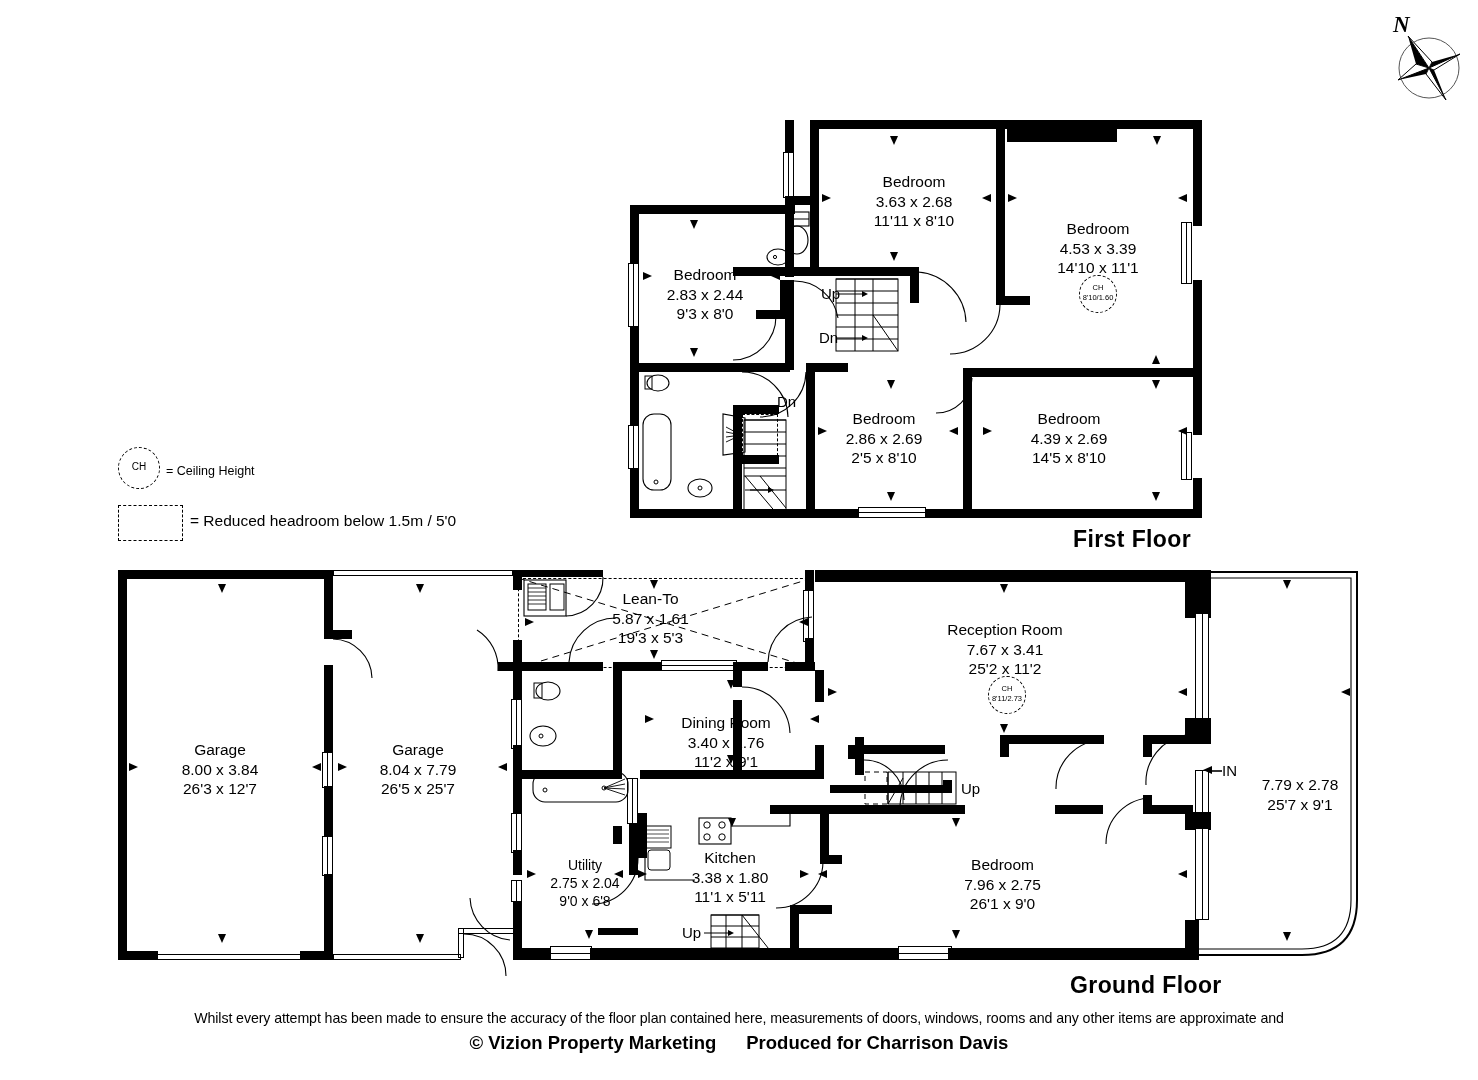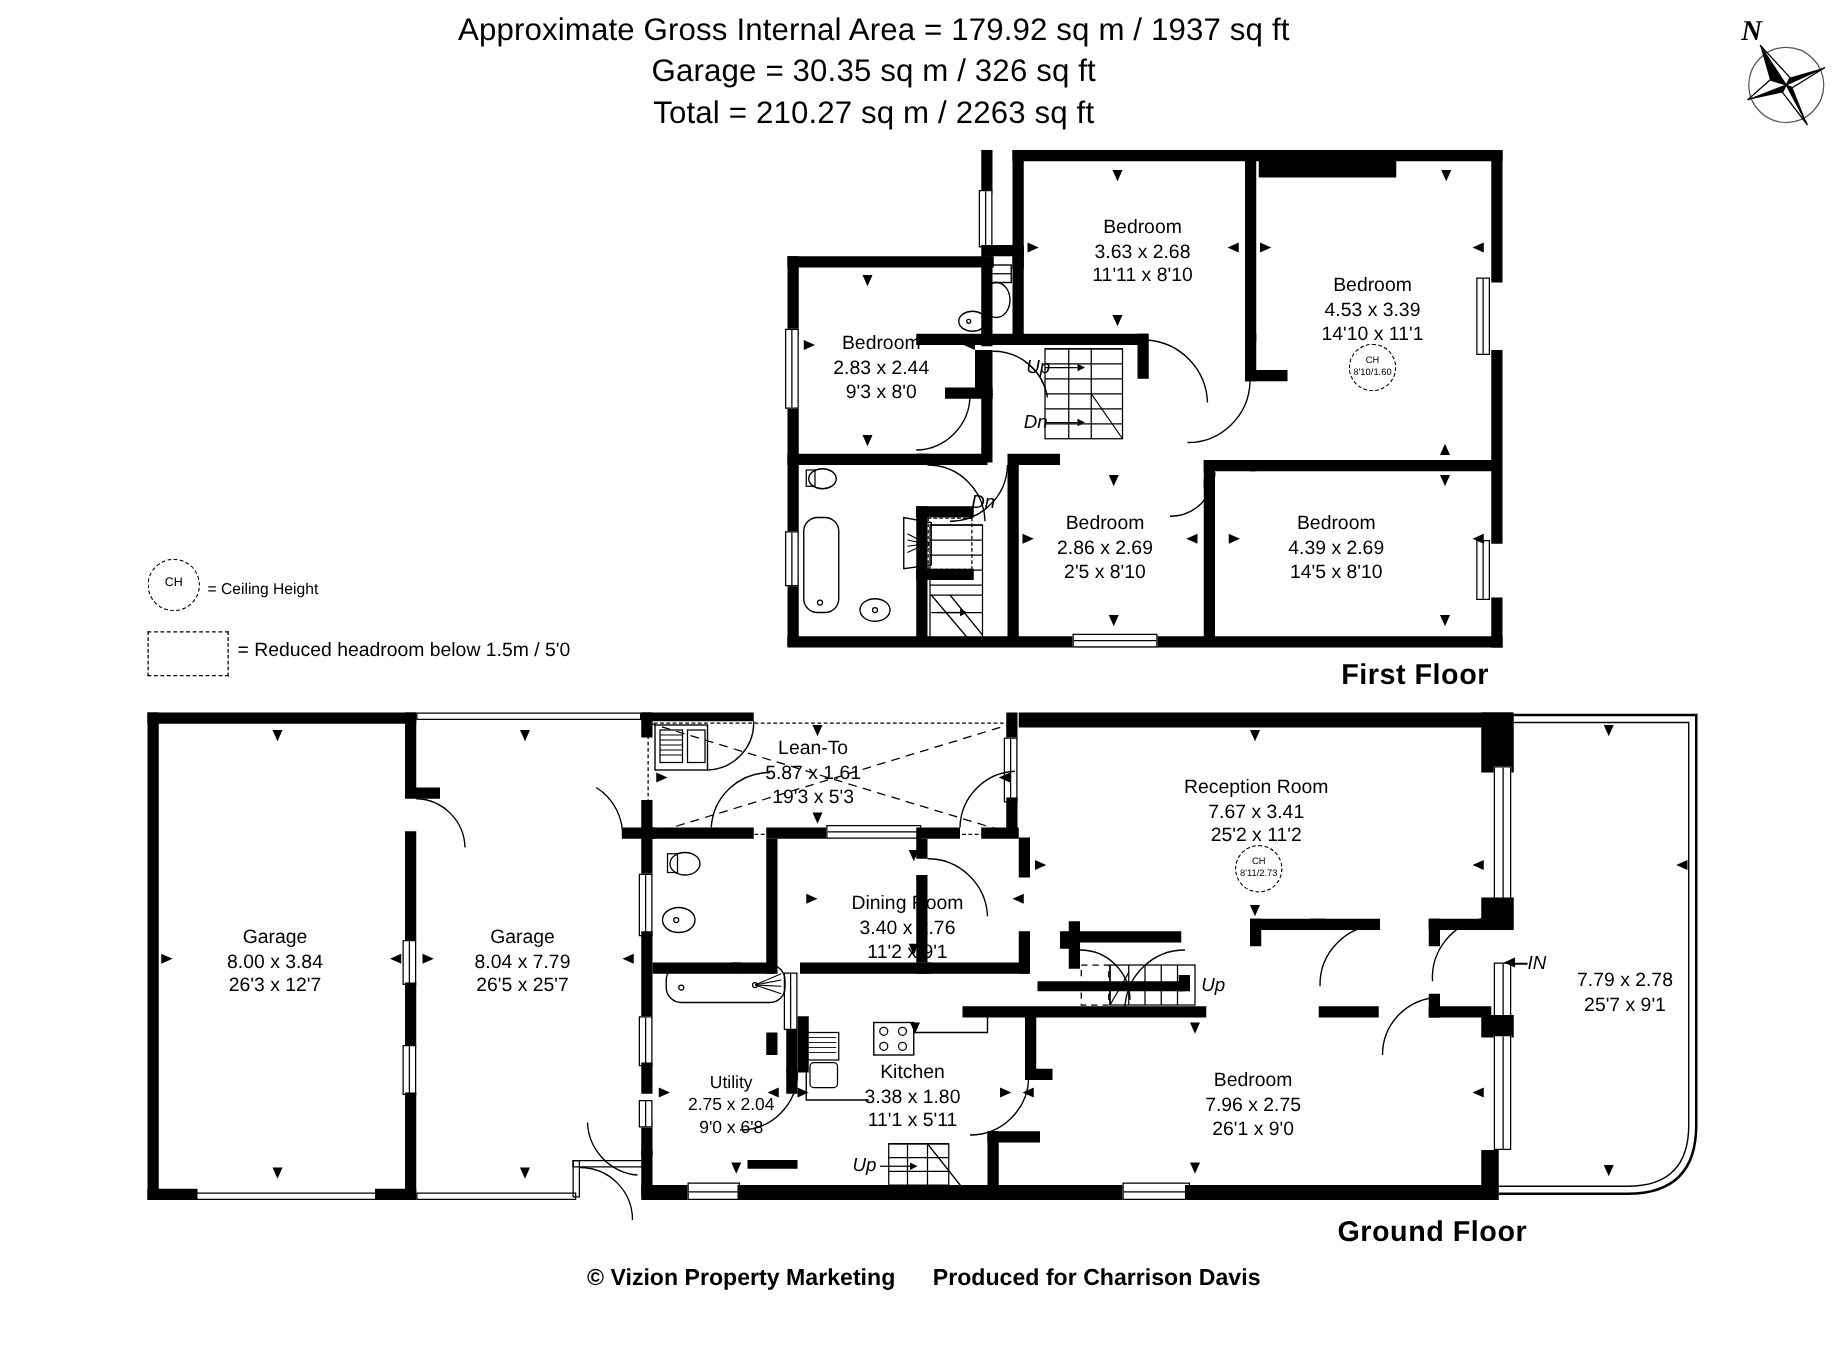--- a/index.html
+++ b/index.html
@@ -164,21 +164,20 @@
     position: absolute;
     left: 0; right: 0;
     top: 17px;
     text-align: center;
     font-size: 7.5px;
   }
 
   .dirtext {
     position: absolute;
     font-size: 15px;
-    font-style: italic;
   }
 
   .arrow {
     position: absolute;
     width: 0; height: 0;
   }
   .arrow.down {
     border-left: 4.5px solid transparent;
     border-right: 4.5px solid transparent;
     border-top: 9px solid #000;
@@ -231,25 +230,20 @@
     font-size: 18.5px;
     font-weight: bold;
   }
   .footer .credits .sp { display: inline-block; width: 30px; }
 </style>
 </head>
 <body>
 
 <div id="page">
 
-  <div class="header">
-    <div class="line l1">Approximate Gross Internal Area = 179.92 sq m / 1937 sq ft</div>
-    <div class="line l2">Garage = 30.35 sq m / 326 sq ft</div>
-    <div class="line l3">Total = 210.27 sq m / 2263 sq ft</div>
-  </div>
 
   <div class="compass">
     <div class="nlabel">N</div>
     <svg width="96" height="96" viewBox="0 0 96 96">
       <circle cx="51" cy="56" r="30" fill="none" stroke="#555" stroke-width="1"></circle>
       <polygon points="51,56 30,24 38,52" fill="#000"></polygon>
       <polygon points="51,56 38,52 20,68" fill="#fff" stroke="#000" stroke-width="1"></polygon>
       <polygon points="51,56 20,68 48,62" fill="#000"></polygon>
       <polygon points="51,56 48,62 68,88" fill="#fff" stroke="#000" stroke-width="1"></polygon>
       <polygon points="51,56 68,88 56,58" fill="#000"></polygon>
@@ -734,18 +728,19 @@
     <div class="arrow left" style="left:1203px; top:766px;"></div>
     <svg class="ov" width="1478" height="1080">
       <line x1="1209" y1="771" x2="1222" y2="771" stroke="#000" stroke-width="1.6"></line>
     </svg>
     <div class="dirtext" style="left:1222px; top:762px; font-weight:normal;">IN</div>
 
     <div class="floorname" style="left:1070px; top:972px;">Ground Floor</div>
   </div>
 
   <div class="footer">
+    <div class="disc">Whilst every attempt has been made to ensure the accuracy of the floor plan contained here, measurements of doors, windows, rooms and any other items are approximate and</div>
     <div class="credits">
       <span>© Vizion Property Marketing</span><span class="sp"></span><span>Produced for Charrison Davis</span>
     </div>
   </div>
 
 </div>
 
 </body></html>

